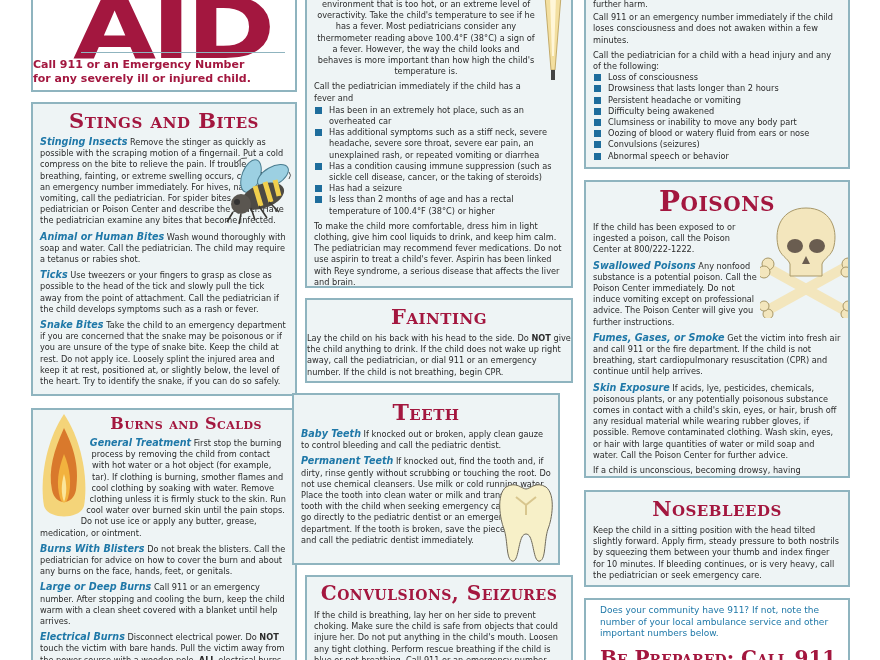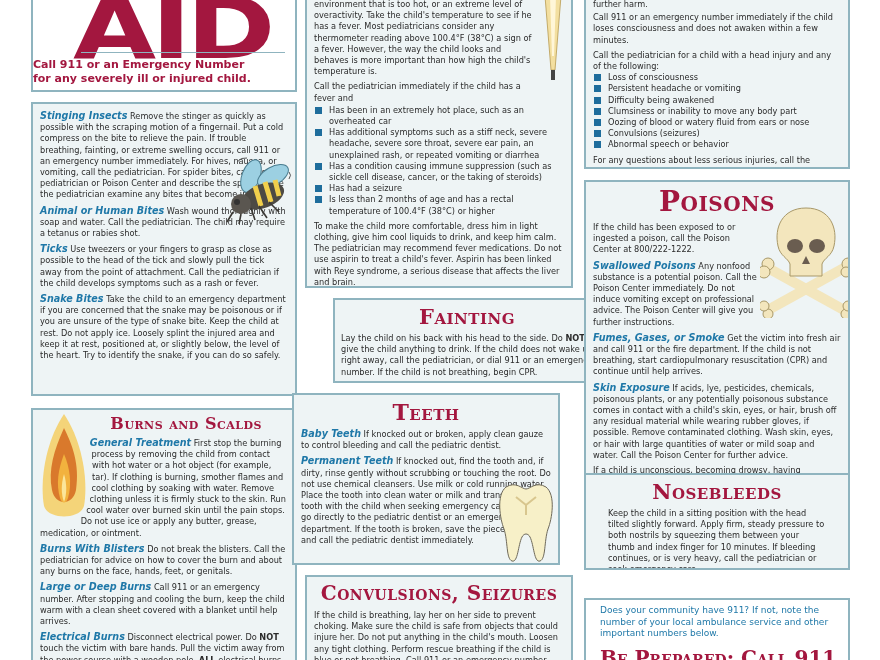--- a/index.html
+++ b/index.html
@@ -67,20 +67,21 @@
 <div class="box white" style="left:31px; top:-4px; width:266px; height:96px;">
   <div class="aid-logo">AID</div>
   <div class="aid-rule"></div>
   <div class="aid-call">
     <div>Call 911 or an Emergency Number</div>
     <div>for any severely ill or injured child.</div>
   </div>
 </div>
 
 <div class="box" style="left:31px; top:102px; width:266px; height:294px; padding:6px 7px;">
+  <div class="title" style="font-size:21px; margin-bottom:5px;">Stings and Bites</div>
   <div style="position:absolute; right:2px; top:50px; width:74px; height:72px;">
     <svg width="74" height="72" viewBox="0 0 74 72">
       <path d="M18 8 q4-5 10-4" stroke="#555" fill="none" stroke-width="1"></path>
       <path d="M70 18 q3 3 0 7" stroke="#555" fill="none" stroke-width="1"></path>
       <ellipse cx="32" cy="22" rx="9" ry="17" fill="#9cd0e2" stroke="#4a7d90" stroke-width="1" transform="rotate(20 32 22)"></ellipse>
       <ellipse cx="54" cy="22" rx="9" ry="17" fill="#9cd0e2" stroke="#4a7d90" stroke-width="1" transform="rotate(60 54 22)"></ellipse>
       <ellipse cx="44" cy="42" rx="22" ry="12" fill="#4d4a44" transform="rotate(-20 44 42)"></ellipse>
       <path d="M36 32 l6 20 M46 28 l6 20 M56 26 l4 16" stroke="#f1cf4c" stroke-width="5"></path>
       <circle cx="22" cy="50" r="10" fill="#5a5650"></circle>
       <circle cx="18" cy="48" r="3" fill="#333"></circle>
@@ -110,33 +111,33 @@
 </div>
 
 <div class="box" style="left:305px; top:-6px; width:268px; height:294px; padding:3px 7px;">
   <div style="position:absolute; right:8px; top:0; width:20px; height:86px;">
     <svg width="20" height="86" viewBox="0 0 20 86">
       <path d="M2 0 L18 0 L12 74 L8 74 Z" fill="#f3dfa0" stroke="#b89a50" stroke-width="0.8"></path>
       <path d="M7 0 L13 0 L11 60 L9 60 Z" fill="#fff6d8"></path>
       <rect x="8" y="74" width="4" height="10" fill="#444"></rect>
     </svg>
   </div>
-  <p style="padding-right:26px;">environment that is too hot, or an extreme level of overactivity. Take the child's temperature to see if he has a fever. Most pediatricians consider any thermometer reading above 100.4°F (38°C) a sign of a fever. However, the way the child looks and behaves is more important than how high the child's temperature is.</p>
+  <p style="padding-right:26px;text-align:center;">environment that is too hot, or an extreme level of overactivity. Take the child's temperature to see if he has a fever. Most pediatricians consider any thermometer reading above 100.4°F (38°C) a sign of a fever. However, the way the child looks and behaves is more important than how high the child's temperature is.</p>
   <p style="padding-right:26px; margin-bottom:1px;">Call the pediatrician immediately if the child has a fever and</p>
   <ul style="margin-bottom:4px;">
     <li>Has been in an extremely hot place, such as an overheated car</li>
     <li>Has additional symptoms such as a stiff neck, severe headache, severe sore throat, severe ear pain, an unexplained rash, or repeated vomiting or diarrhea</li>
     <li>Has a condition causing immune suppression (such as sickle cell disease, cancer, or the taking of steroids)</li>
     <li>Has had a seizure</li>
     <li>Is less than 2 months of age and has a rectal temperature of 100.4°F (38°C) or higher</li>
   </ul>
   <p>To make the child more comfortable, dress him in light clothing, give him cool liquids to drink, and keep him calm. The pediatrician may recommend fever medications. Do not use aspirin to treat a child's fever. Aspirin has been linked with Reye syndrome, a serious disease that affects the liver and brain.</p>
 </div>
 
-<div class="box" style="left:305px; top:298px; width:268px; height:85px; padding:6px 6px;margin-left:28px;">
+<div class="box" style="left:305px; top:298px; width:268px; height:85px; padding:6px 0;">
   <div class="title" style="font-size:21px; margin-bottom:6px;">Fainting</div>
   <p><span>Lay the child on his back with his head to the side. Do</span> <b>NOT</b> <span>give the child anything to drink. If the child does not wake up right away, call the pediatrician, or dial 911 or an emergency number. If the child is not breathing, begin CPR.</span></p>
 </div>
 
 <div class="box" style="left:292px; top:393px; width:268px; height:172px; padding:6px 7px;">
   <div class="title" style="font-size:22px; margin-bottom:5px;">Teeth</div>
   <div style="position:absolute; right:4px; top:88px; width:56px; height:80px;">
     <svg width="56" height="80" viewBox="0 0 56 80">
       <path d="M8 4 C18 -2 24 6 28 6 C32 6 38 -2 48 4 C58 12 54 36 50 46 C46 58 48 76 42 78 C36 80 36 62 32 54 C30 50 26 50 24 54 C20 62 20 80 14 78 C8 76 10 58 6 46 C2 36 -2 12 8 4Z" fill="#f7f0c8" stroke="#6f6a5a" stroke-width="1"></path>
       <path d="M18 14 L28 22 L38 14 M28 22 L28 32" stroke="#d8c68e" stroke-width="2" fill="none"></path>
@@ -150,20 +151,21 @@
   <div class="title" style="font-size:20px; margin-bottom:7px; white-space:nowrap;">Convulsions, Seizures</div>
   <p>If the child is breathing, lay her on her side to prevent choking. Make sure the child is safe from objects that could injure her. Do not put anything in the child's mouth. Loosen any tight clothing. Perform rescue breathing if the child is blue or not breathing. Call 911 or an emergency number.</p>
 </div>
 
 <div class="box" style="left:584px; top:-6px; width:266px; height:175px; padding:3px 7px;">
   <p style="margin-bottom:2px;">further harm.</p>
   <p>Call 911 or an emergency number immediately if the child loses consciousness and does not awaken within a few minutes.</p>
   <p style="margin-bottom:0;">Call the pediatrician for a child with a head injury and any of the following:</p>
   <ul style="margin-bottom:4px;">
     <li>Loss of consciousness</li>
+    <li>Drowsiness that lasts longer than 2 hours</li>
     <li>Persistent headache or vomiting</li>
     <li>Difficulty being awakened</li>
     <li>Clumsiness or inability to move any body part</li>
     <li>Oozing of blood or watery fluid from ears or nose</li>
     <li>Convulsions (seizures)</li>
     <li>Abnormal speech or behavior</li>
   </ul>
   <p>For any questions about less serious injuries, call the pediatrician.</p>
 </div>
 
@@ -189,21 +191,21 @@
       <path d="M46 50 L42 58 L50 58Z" fill="#6a5d50"></path>
     </svg>
   </div>
   <p style="padding-right:82px;">If the child has been exposed to or ingested a poison, call the Poison Center at 800/222-1222.</p>
   <p style="padding-right:82px;"><span class="sub">Swallowed Poisons</span> <span>Any nonfood substance is a potential poison. Call the Poison Center immediately. Do not induce vomiting except on professional advice. The Poison Center will give you further instructions.</span></p>
   <p><span class="sub">Fumes, Gases, or Smoke</span> <span>Get the victim into fresh air and call 911 or the fire department. If the child is not breathing, start cardiopulmonary resuscitation (CPR) and continue until help arrives.</span></p>
   <p><span class="sub">Skin Exposure</span> <span>If acids, lye, pesticides, chemicals, poisonous plants, or any potentially poisonous substance comes in contact with a child's skin, eyes, or hair, brush off any residual material while wearing rubber gloves, if possible. Remove contaminated clothing. Wash skin, eyes, or hair with large quantities of water or mild soap and water. Call the Poison Center for further advice.</span></p>
   <p>If a child is unconscious, becoming drowsy, having convulsions, or having trouble breathing, call 911 or an emergency number. Bring the poisonous substance (safely contained) with you to the hospital.</p>
 </div>
 
-<div class="box" style="left:584px; top:473px; width:266px; height:97px; padding:6px 22px;">
+<div class="box" style="left:584px; top:490px; width:266px; height:97px; padding:6px 7px;">
   <div class="title" style="font-size:21px; margin-bottom:6px;">Nosebleeds</div>
   <p>Keep the child in a sitting position with the head tilted slightly forward. Apply firm, steady pressure to both nostrils by squeezing them between your thumb and index finger for 10 minutes. If bleeding continues, or is very heavy, call the pediatrician or seek emergency care.</p>
 </div>
 
 <div class="box white" style="left:584px; top:598px; width:266px; height:72px; padding:5px 14px;">
   <div class="prepared-q">Does your community have 911? If not, note the number of your local ambulance service and other important numbers below.</div>
   <div class="prepared-title" style="margin-top:6px;">Be Prepared: Call 911</div>
 </div>
 
 </body></html>

